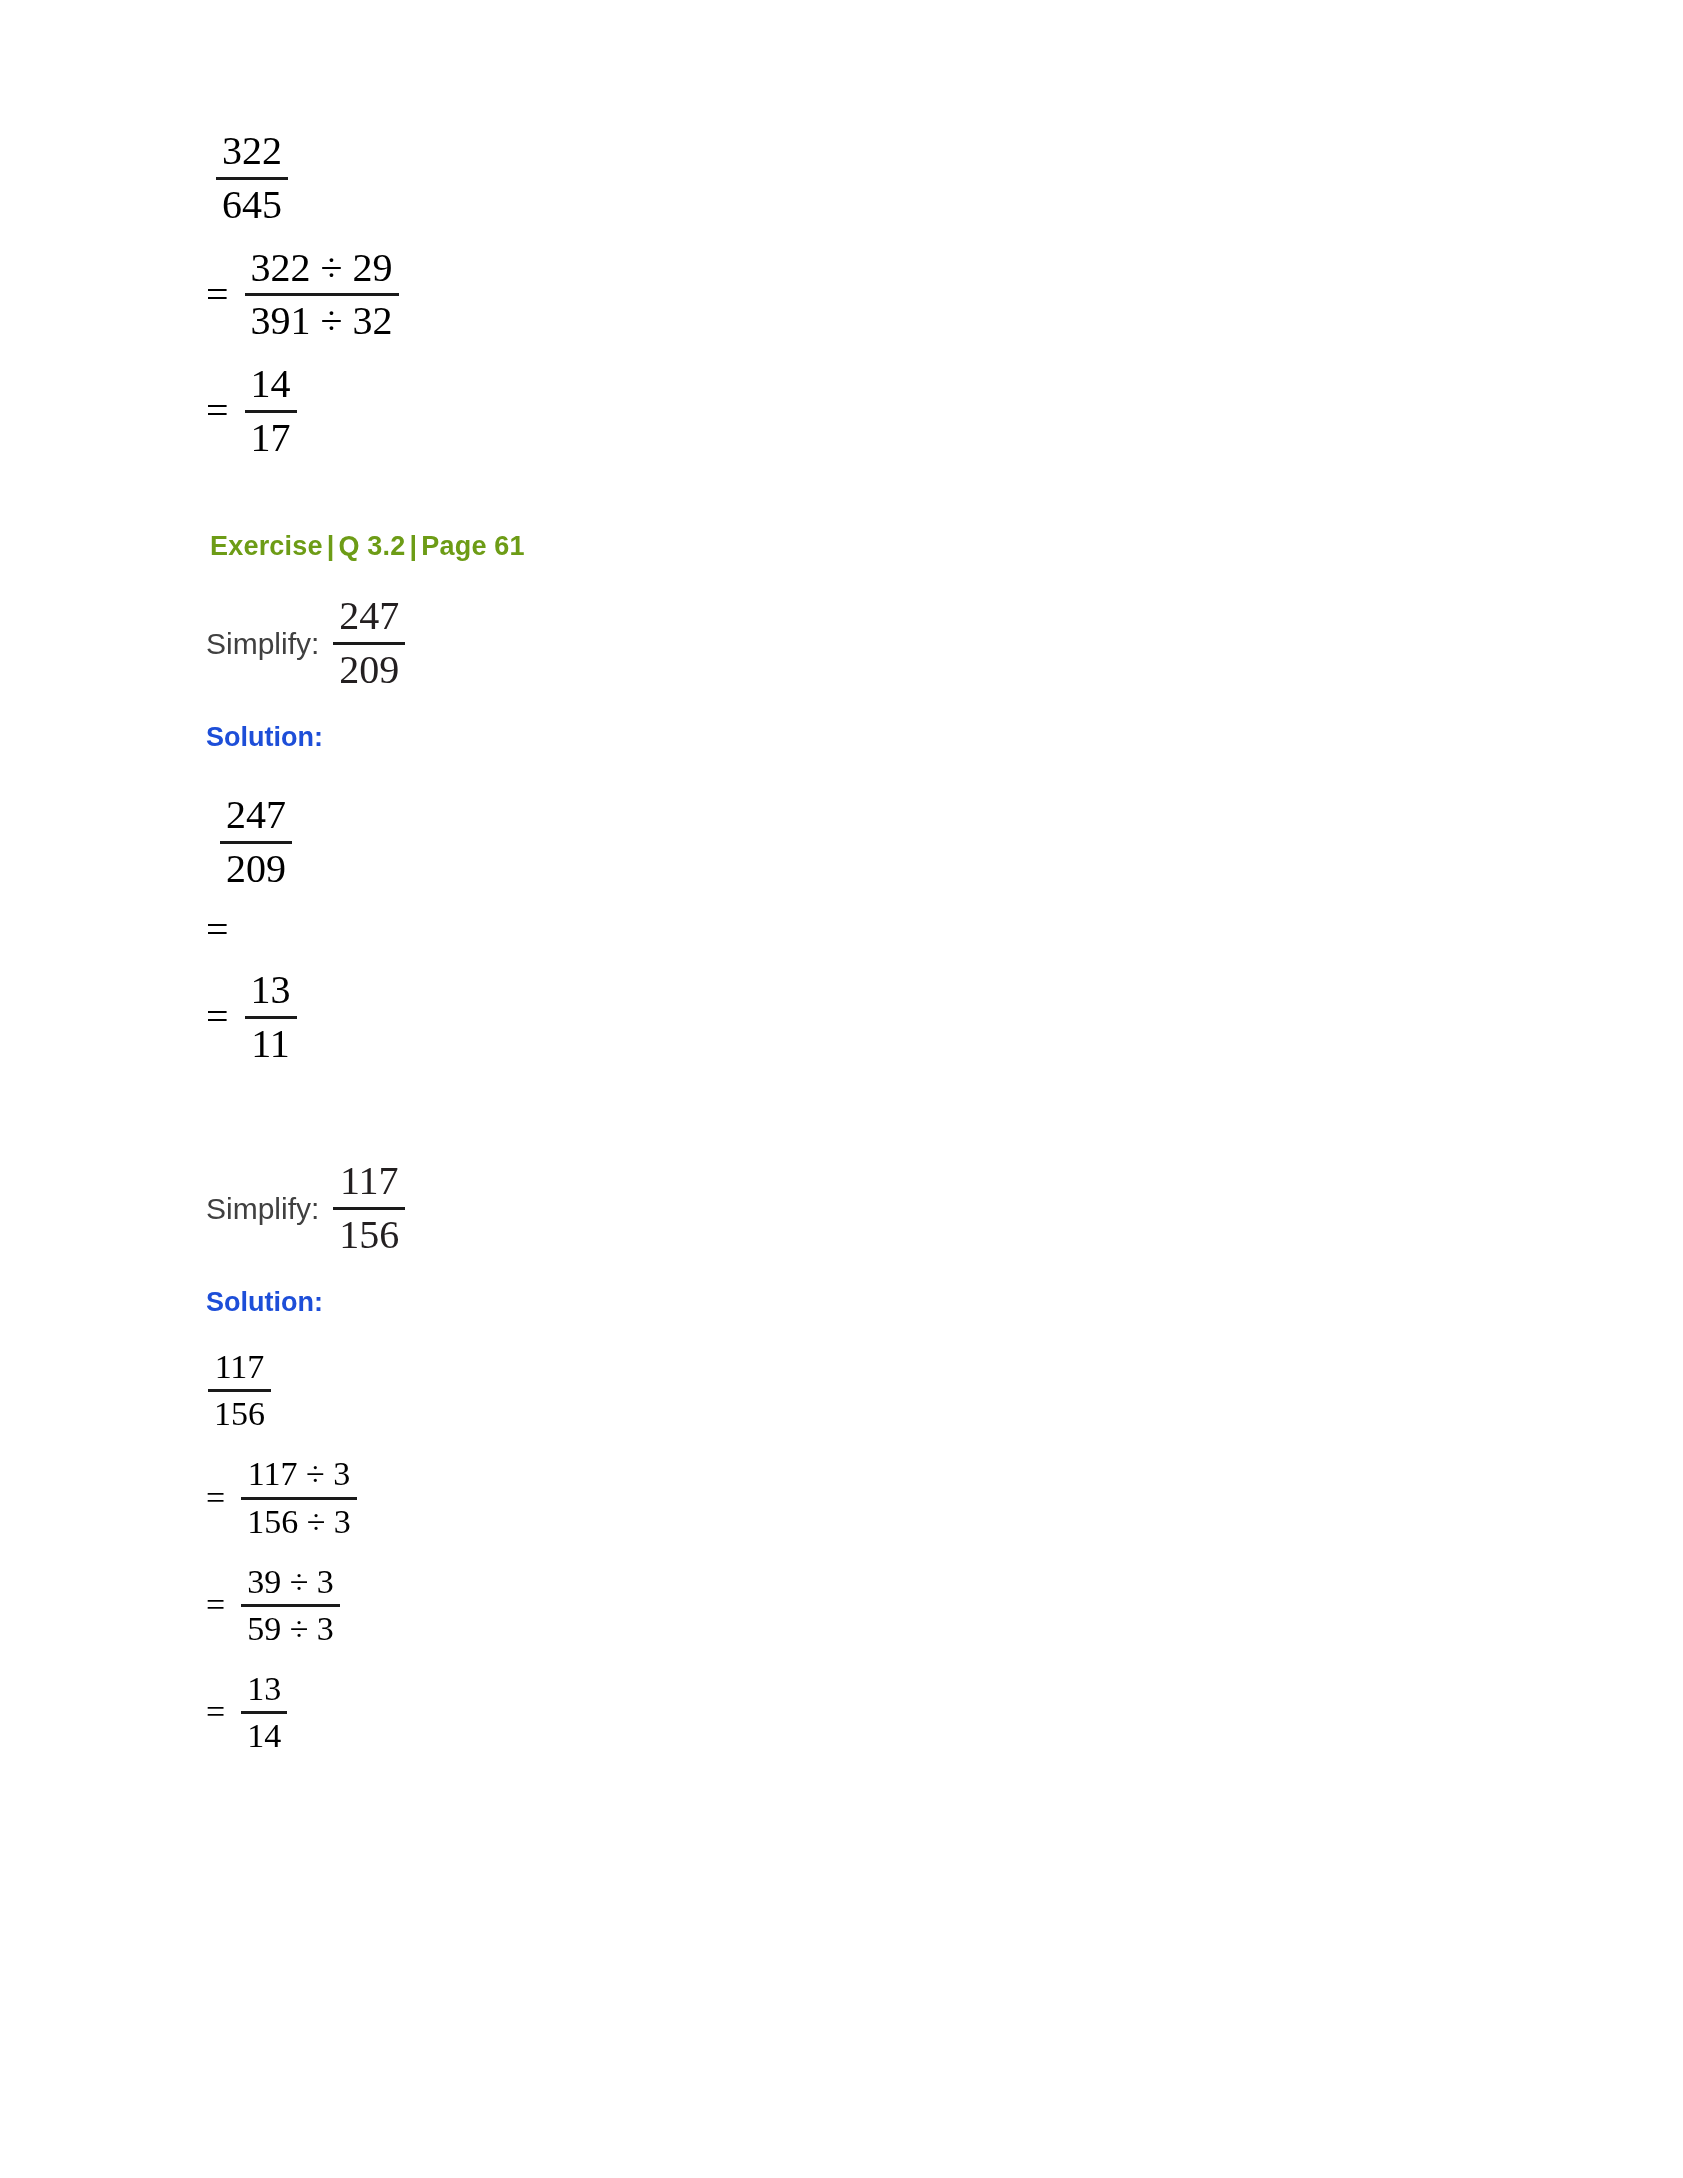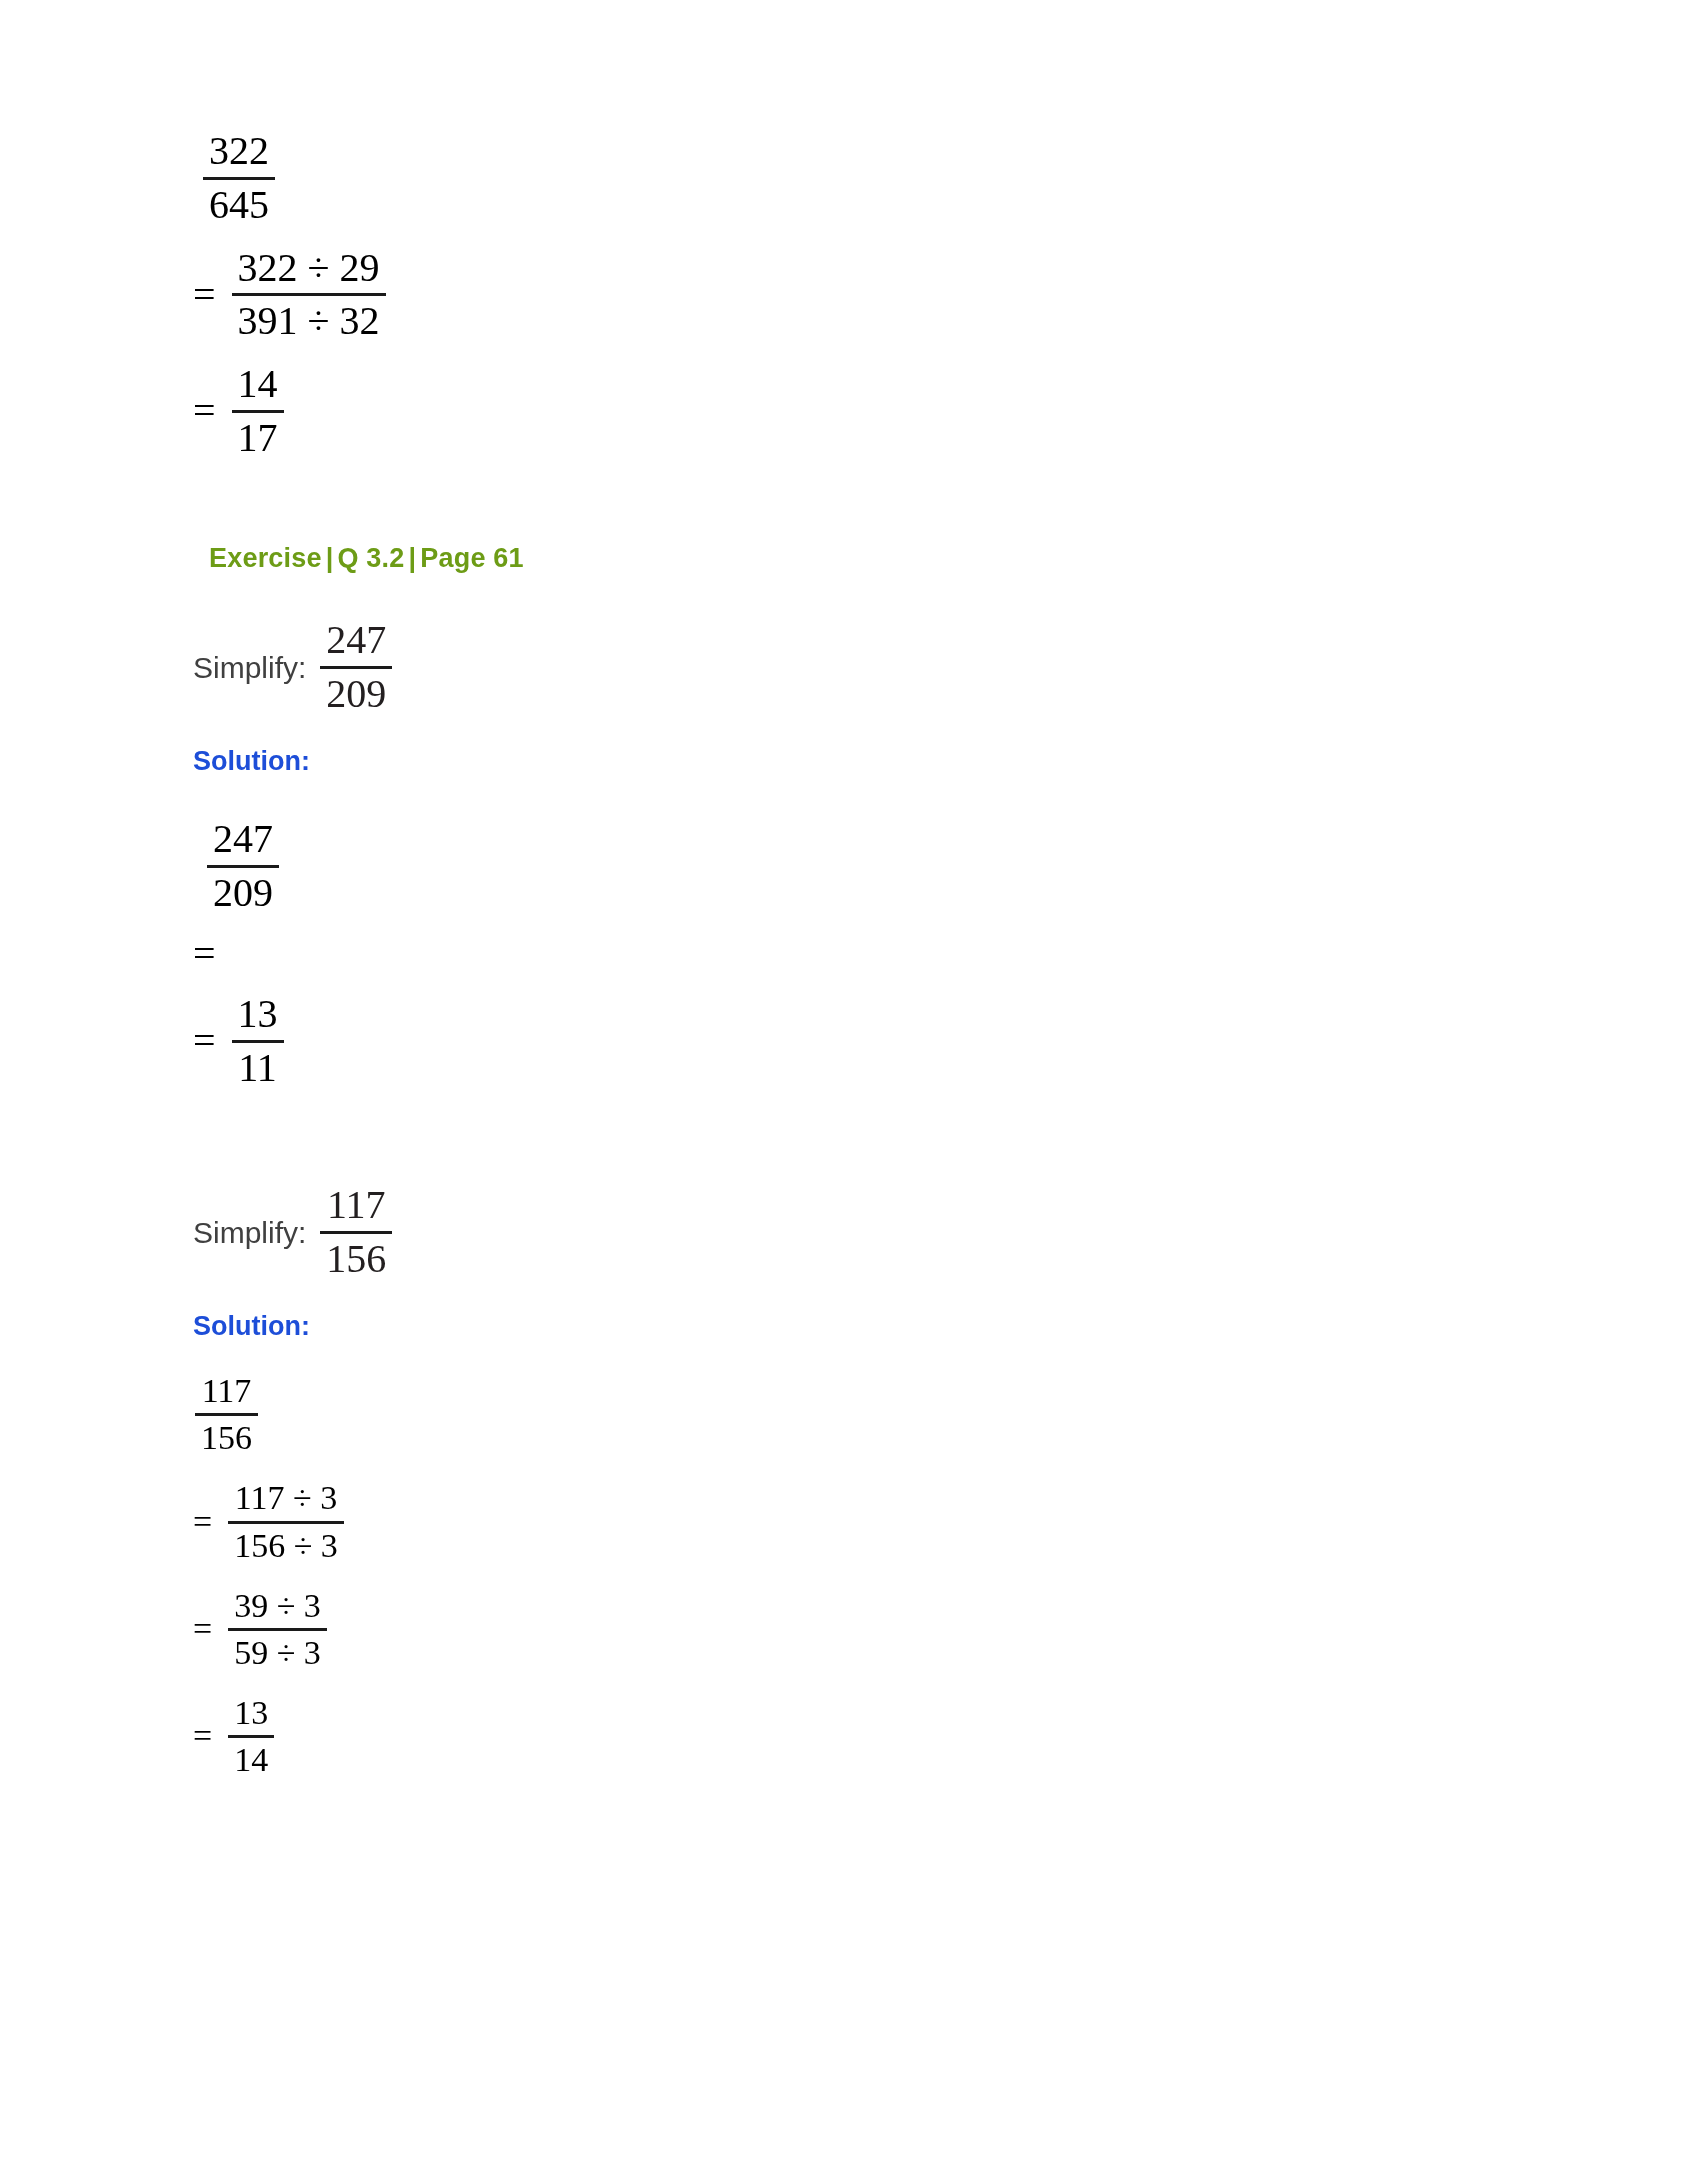--- a/index.html
+++ b/index.html
@@ -19,33 +19,33 @@
     width: 1683px;
     height: 2178px;
     background: #ffffff;
     box-sizing: border-box;
     padding: 0;
     overflow: hidden;
   }
 
   .content {
     position: absolute;
-    left: 193px;
+    left: 206px;
     top: 129px;
     width: 1287px;
   }
 
   
   .ex-header {
     color: #6d9c16;
     font-weight: bold;
     font-size: 27px;
     letter-spacing: 0.2px;
     line-height: 1.2;
-    margin: 16px;
+    margin: 4px;
     white-space: nowrap;
   }
   .ex-header .sep {
     color: #6d9c16;
     font-weight: bold;
     padding: 0 4px;
   }
 
   
   .q-line {

